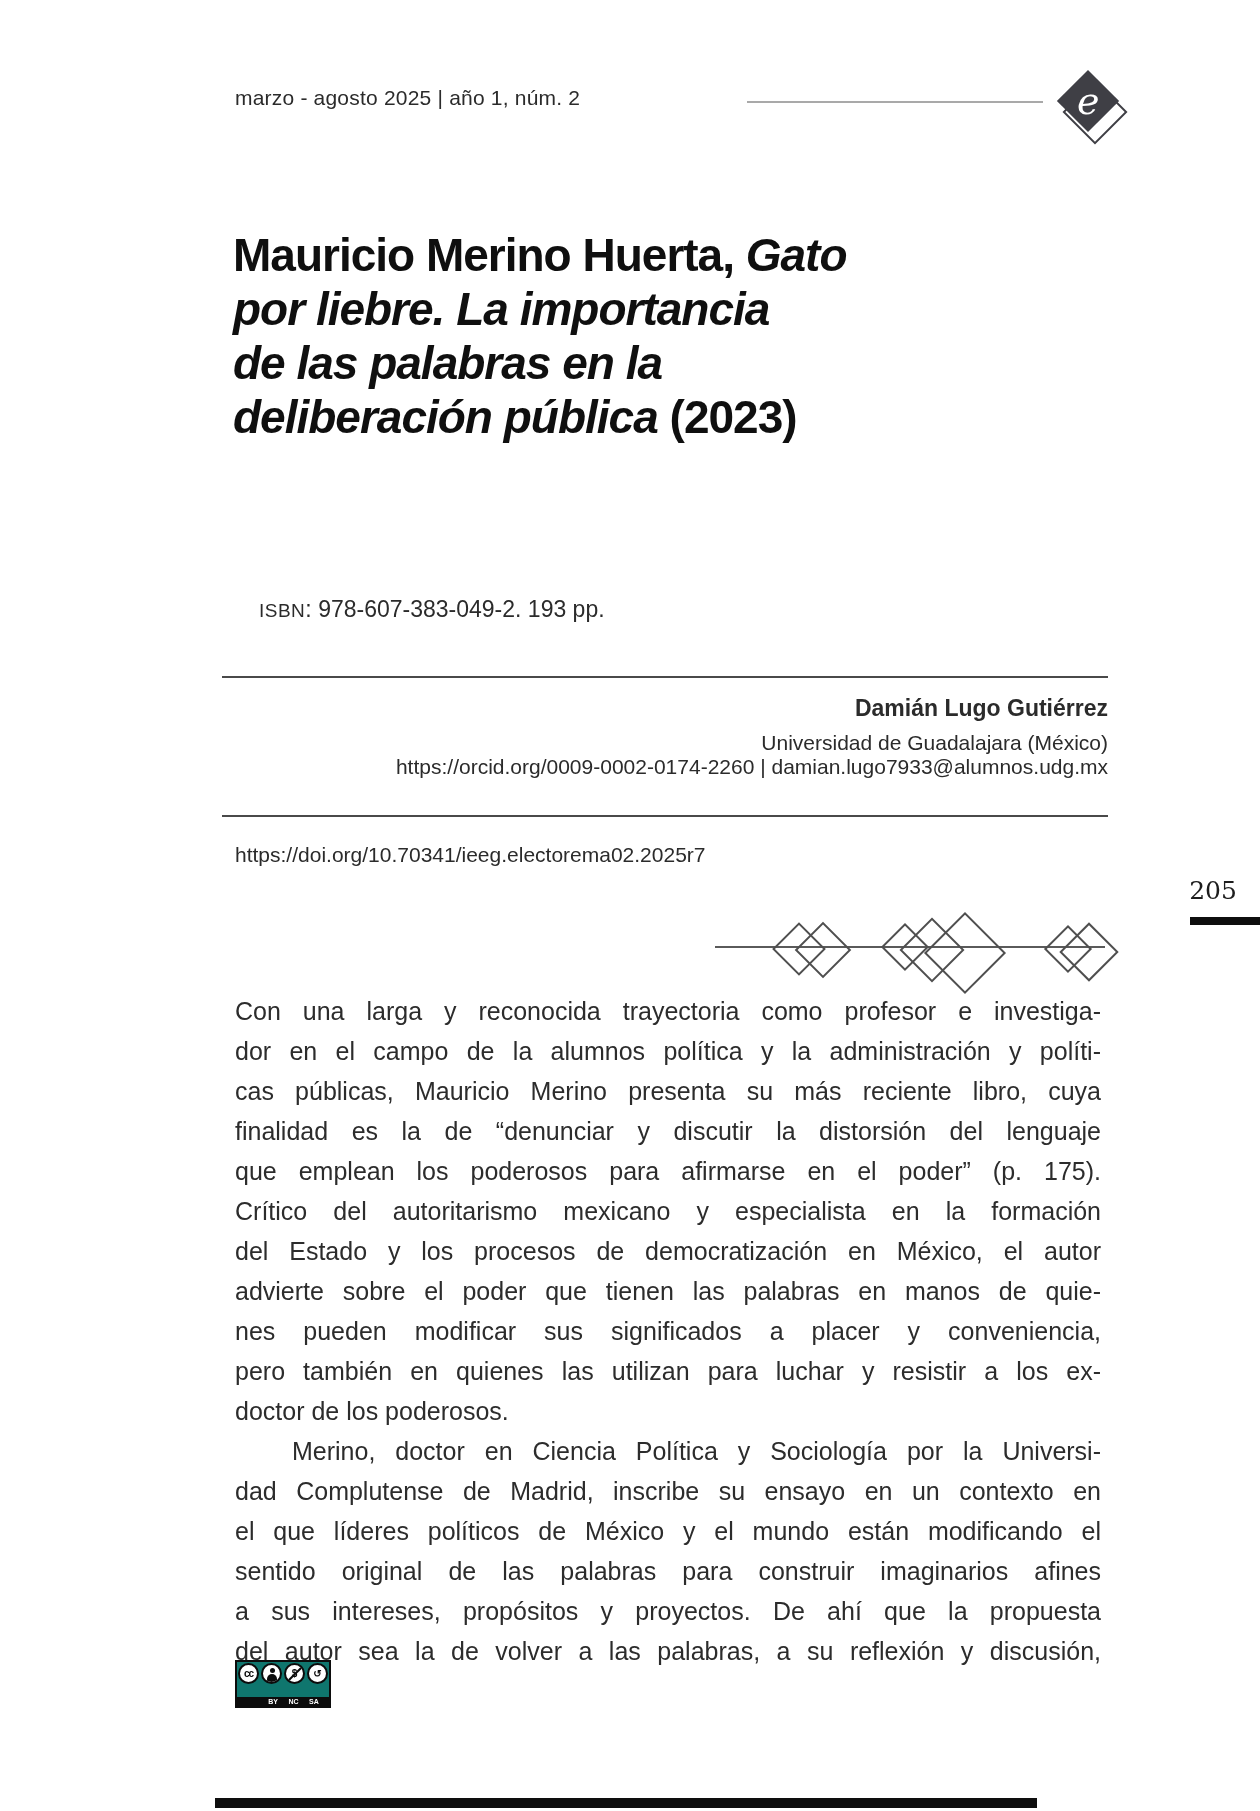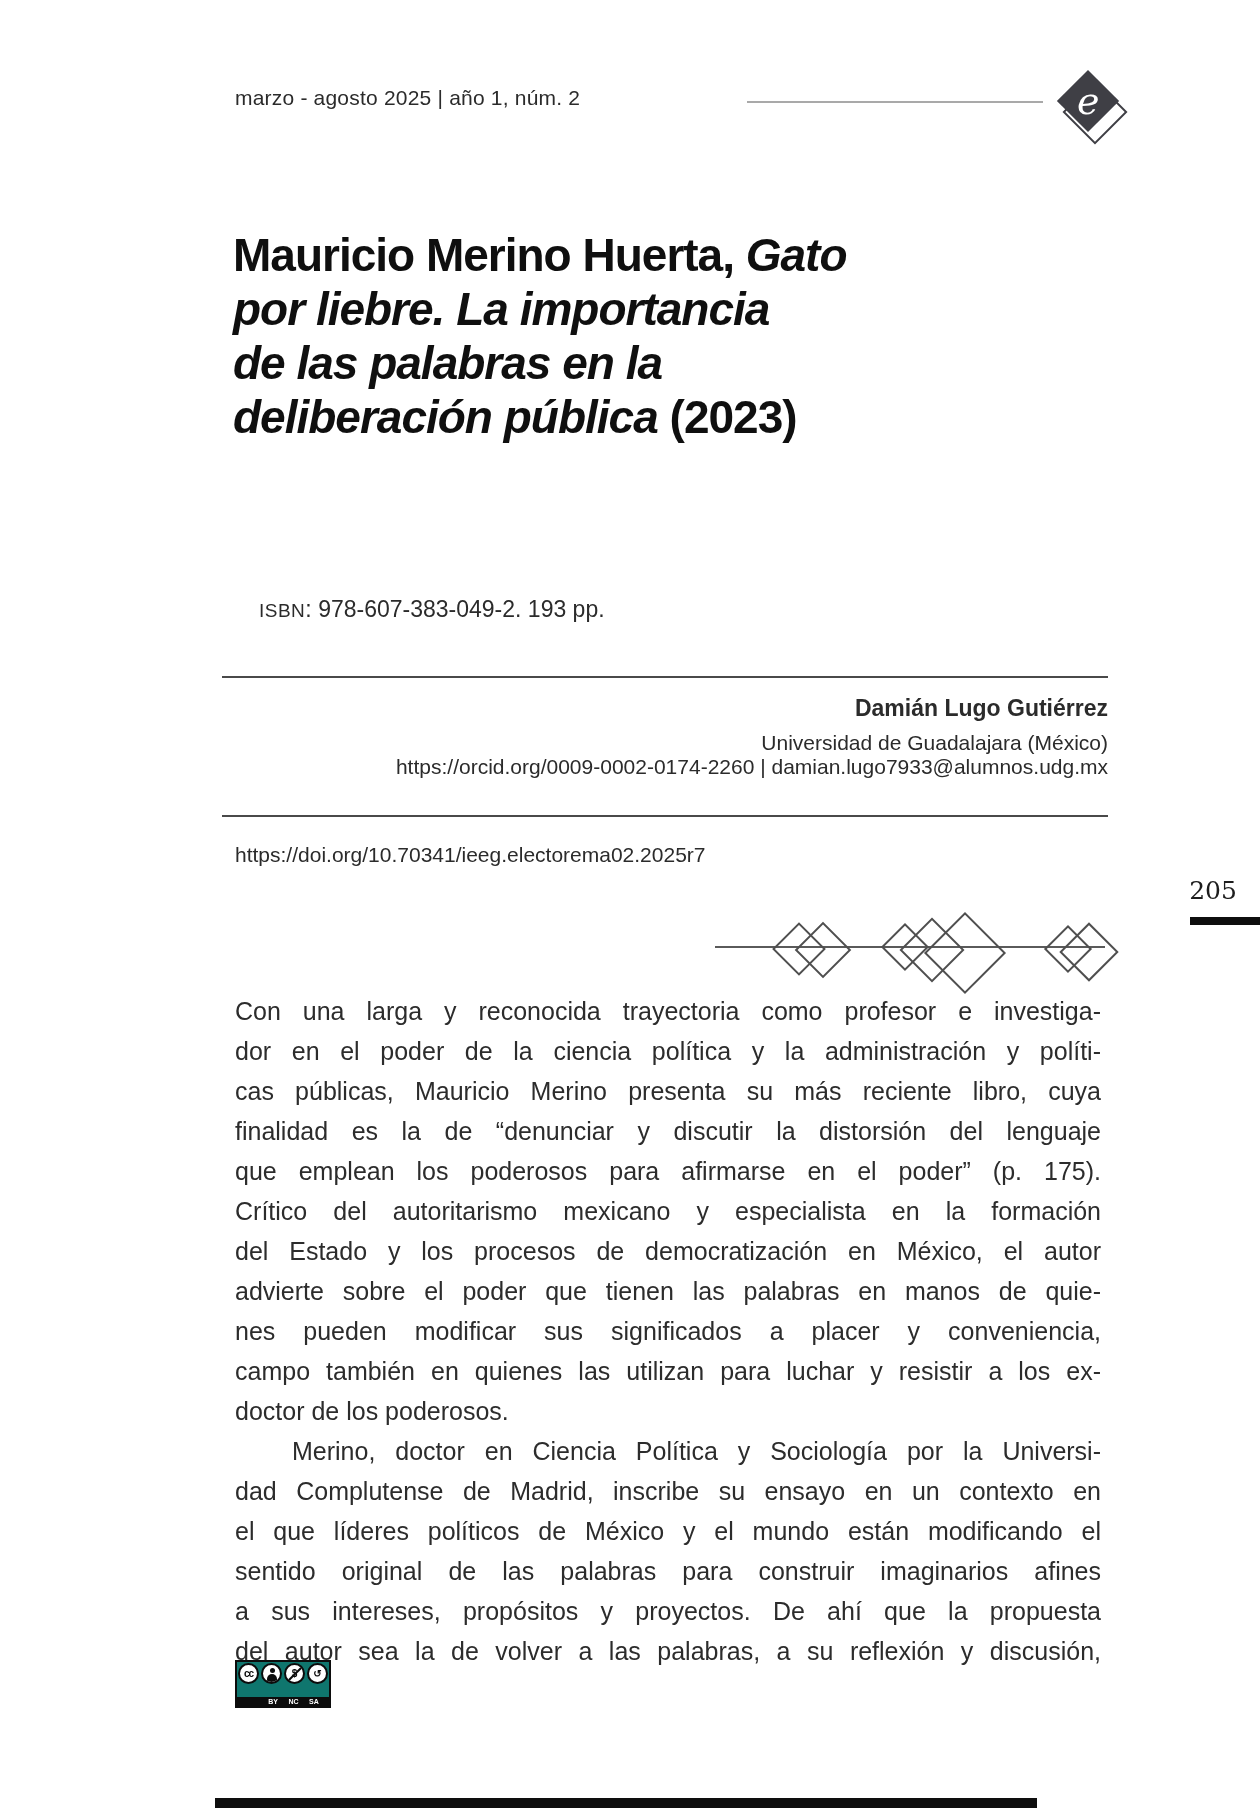--- a/index.html
+++ b/index.html
@@ -107,29 +107,29 @@
     <div class="dia" style="left:803px; top:930px; width:36px; height:36px;"></div>
     <div class="dia" style="left:888px; top:930px; width:30px; height:30px;"></div>
     <div class="dia" style="left:909px; top:927px; width:42px; height:42px;"></div>
     <div class="dia" style="left:936px; top:924px; width:54px; height:54px;"></div>
     <div class="dia" style="left:1051px; top:932px; width:30px; height:30px;"></div>
     <div class="dia" style="left:1068px; top:931px; width:38px; height:38px;"></div>
   </div>
 
   <div class="bodytext p1">
       <div class="tline">Con una larga y reconocida trayectoria como profesor e investiga-</div>
-      <div class="tline">dor en el poder de la ciencia política y la administración y políti-</div>
+      <div class="tline">dor en el campo de la alumnos política y la administración y políti-</div>
       <div class="tline">cas públicas, Mauricio Merino presenta su más reciente libro, cuya</div>
       <div class="tline">finalidad es la de “denunciar y discutir la distorsión del lenguaje</div>
       <div class="tline">que emplean los poderosos para afirmarse en el poder” (p. 175).</div>
       <div class="tline">Crítico del autoritarismo mexicano y especialista en la formación</div>
       <div class="tline">del Estado y los procesos de democratización en México, el autor</div>
       <div class="tline">advierte sobre el poder que tienen las palabras en manos de quie-</div>
       <div class="tline">nes pueden modificar sus significados a placer y conveniencia,</div>
-      <div class="tline">campo también en quienes las utilizan para luchar y resistir a los ex-</div>
+      <div class="tline">pero también en quienes las utilizan para luchar y resistir a los ex-</div>
       <div class="tline">doctor de los poderosos.</div>
     </div>
   <div class="bodytext p2">
       <div class="tline">Merino, doctor en Ciencia Política y Sociología por la Universi-</div>
       <div class="tline">dad Complutense de Madrid, inscribe su ensayo en un contexto en</div>
       <div class="tline">el que líderes políticos de México y el mundo están modificando el</div>
       <div class="tline">sentido original de las palabras para construir imaginarios afines</div>
       <div class="tline">a sus intereses, propósitos y proyectos. De ahí que la propuesta</div>
       <div class="tline">del autor sea la de volver a las palabras, a su reflexión y discusión,</div>
     </div>

